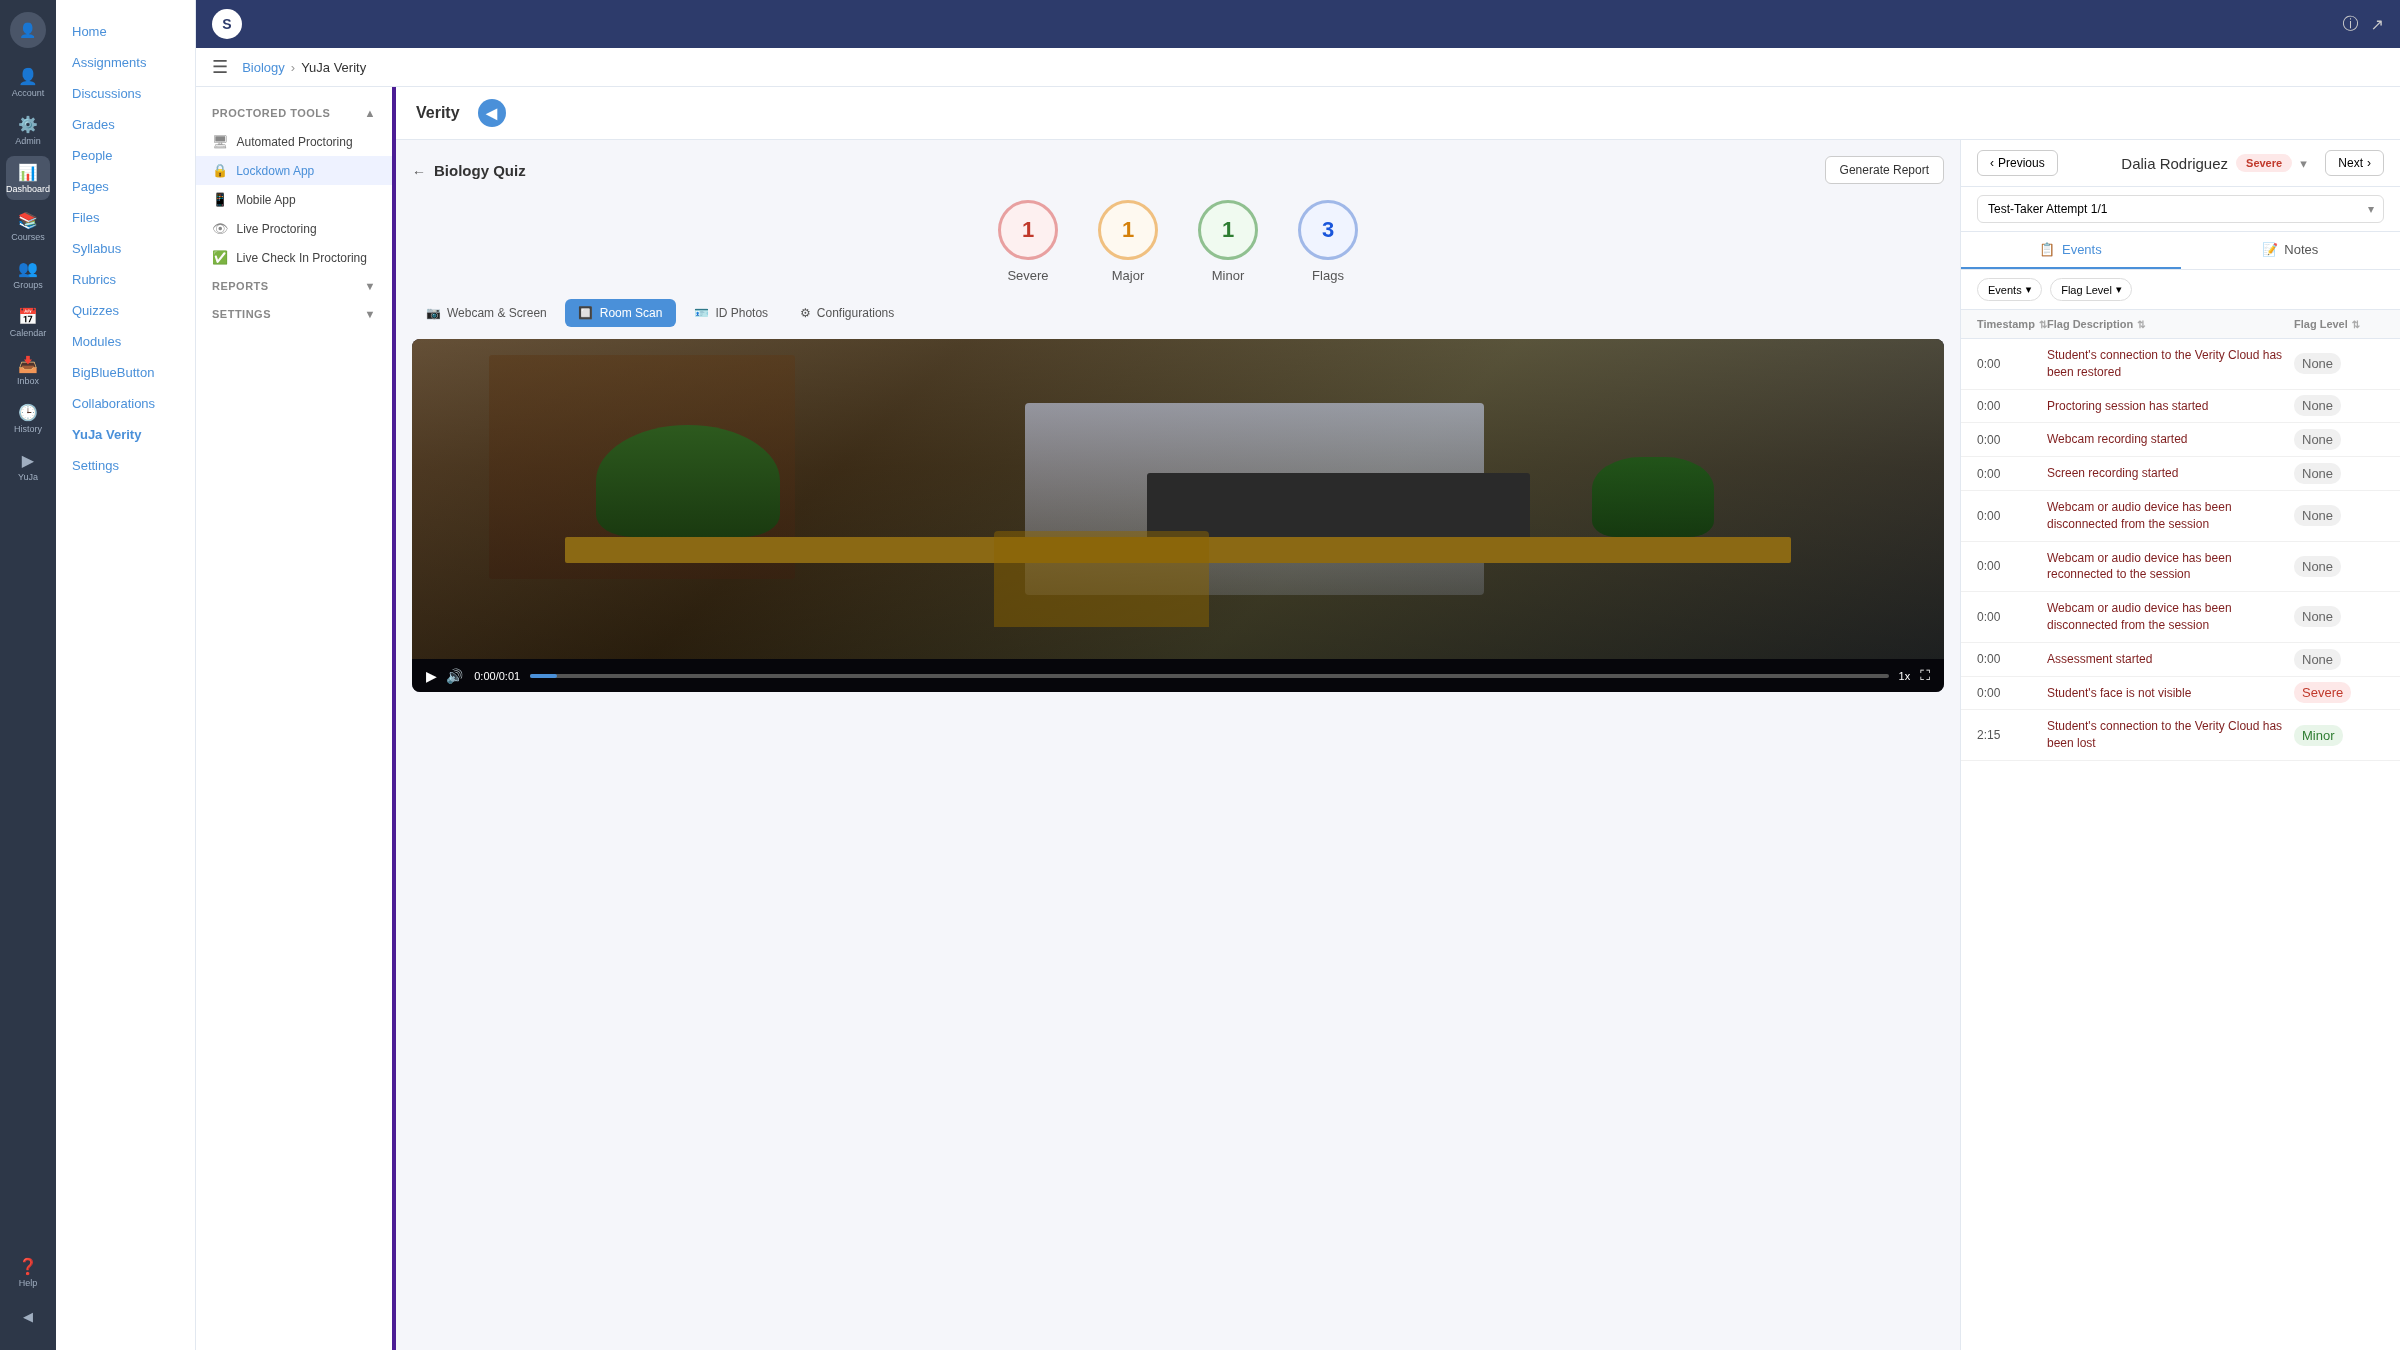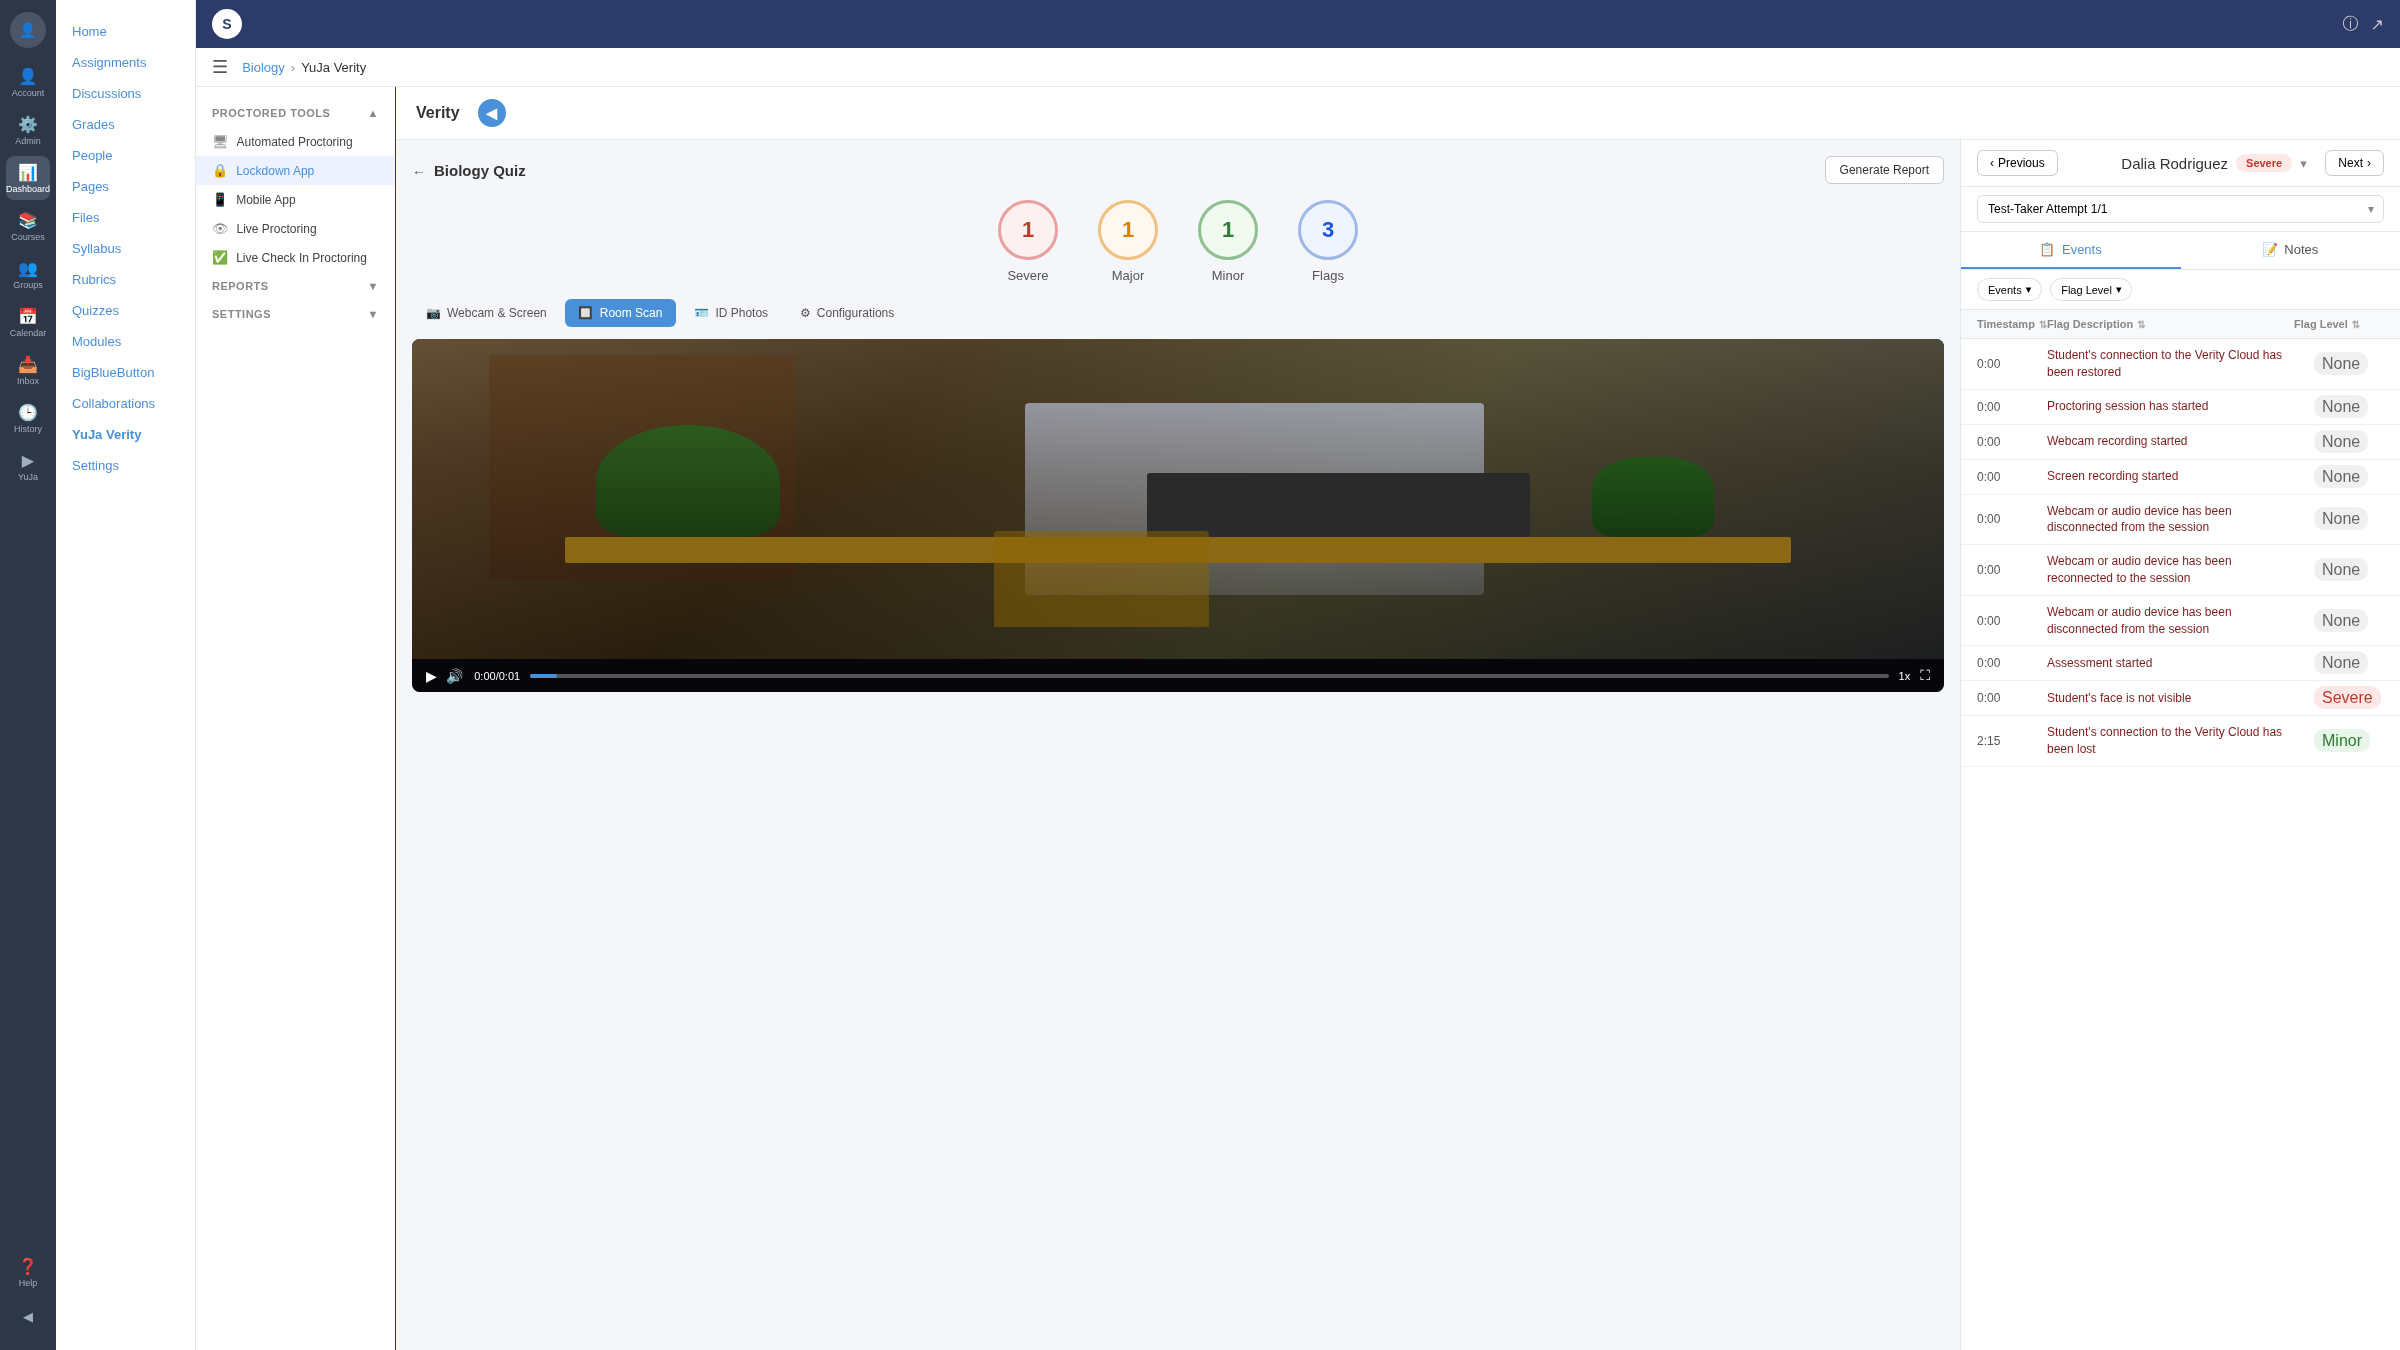--- a/index.html
+++ b/index.html
@@ -104,21 +104,21 @@
     .content-area {
       flex: 1;
       display: flex;
       overflow: hidden;
     }
 
     
     .tools-panel {
       width: 200px;
       background: #fff;
-      border-right: 1px solid #4c1d95;
+      border-right: 4px solid #4c1d95;
       padding: 12px 0;
       flex-shrink: 0;
       font-size: 12px;
     }
     .tools-section-header {
       padding: 8px 16px;
       color: #888;
       font-size: 11px;
       font-weight: 600;
       letter-spacing: 0.5px;
@@ -444,25 +444,24 @@
       padding: 8px 16px;
       border-bottom: 1px solid #f0f0f0;
       align-items: center;
       font-size: 12px;
     }
     .timestamp-cell { color: #555; }
     .desc-cell { color: #7f1d1d; line-height: 1.4; }
     .level-badge {
       padding: 3px 8px;
       border-radius: 10px;
-      font-size: 16px;
+      font-size: 13px;
       font-weight: 500;
       text-align: center;
       width: fit-content;
-      margin-left: 20px;
     }
     .level-none { background: #f0f0f0; color: #666; }
     .level-severe { background: #fde8e8; color: #c0392b; }
     .level-minor { background: #e8f5e9; color: #2e7d32; }
     .col-header-sort { display: flex; align-items: center; gap: 4px; cursor: pointer; }
     .sort-icon { font-size: 10px; color: #aaa; }
   </style>
 </head>
 <body>
 

